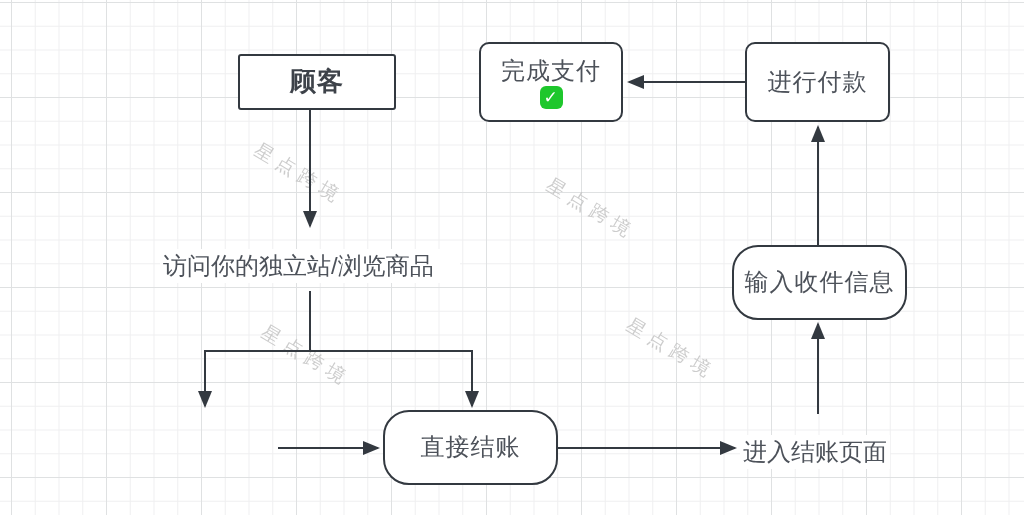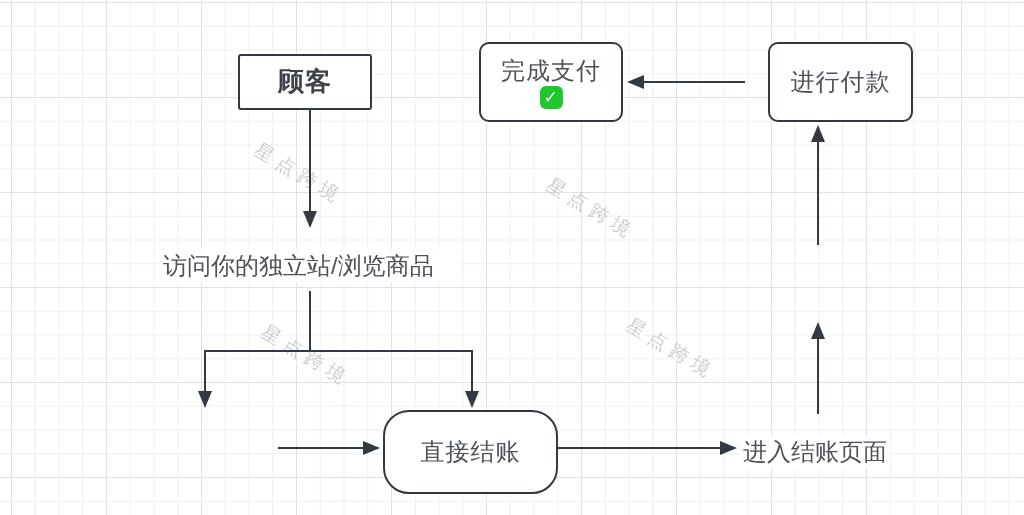--- a/index.html
+++ b/index.html
@@ -32,27 +32,27 @@
     color: #4d525a;
     font-size: 24px;
     display: flex;
     align-items: center;
     justify-content: center;
     text-align: center;
     letter-spacing: 1px;
     line-height: 1.2;
   }
   .node-customer {
-    left: 238px; top: 54px; width: 134px; height: 56px;
+    left: 238px; top: 54px; width: 158px; height: 56px;
     border-radius: 3px; font-weight: bold; font-size: 26px; color: #3d4249;
   }
   .node-add-to-cart    { left: 128px; top: 410px; width: 150px; height: 75px; border-radius: 26px; }
-  .node-direct-checkout{ left: 383px; top: 410px; width: 175px; height: 84px; border-radius: 26px; }
+  .node-direct-checkout{ left: 383px; top: 410px; width: 175px; height: 75px; border-radius: 26px; }
   .node-shipping-info  { left: 732px; top: 245px; width: 175px; height: 75px; border-radius: 26px; }
-  .node-make-payment   { left: 745px; top: 42px;  width: 145px; height: 80px; border-radius: 10px; margin-left: 23px; }
+  .node-make-payment   { left: 745px; top: 42px;  width: 145px; height: 80px; border-radius: 10px; }
   .node-complete-payment {
     left: 479px; top: 42px; width: 144px; height: 80px;
     border-radius: 10px; flex-direction: column; padding-top: 2px;
   }
   .check-badge {
     width: 23px; height: 23px;
     margin-top: 1px;
     background: #1ec72c;
     border-radius: 6px;
     color: #ffffff;
@@ -116,20 +116,21 @@
 
   <div class="node node-customer">顾客</div>
 
   <div class="free-label label-visit">访问你的独立站/浏览商品</div>
 
 
   <div class="node node-direct-checkout">直接结账</div>
 
   <div class="free-label label-enter-checkout">进入结账页面</div>
 
+  <div class="node node-shipping-info">输入收件信息</div>
 
   <div class="node node-make-payment">进行付款</div>
 
   <div class="node node-complete-payment">
     <span>完成支付</span>
     <span class="check-badge">✓</span>
   </div>
 
 </div>
 

